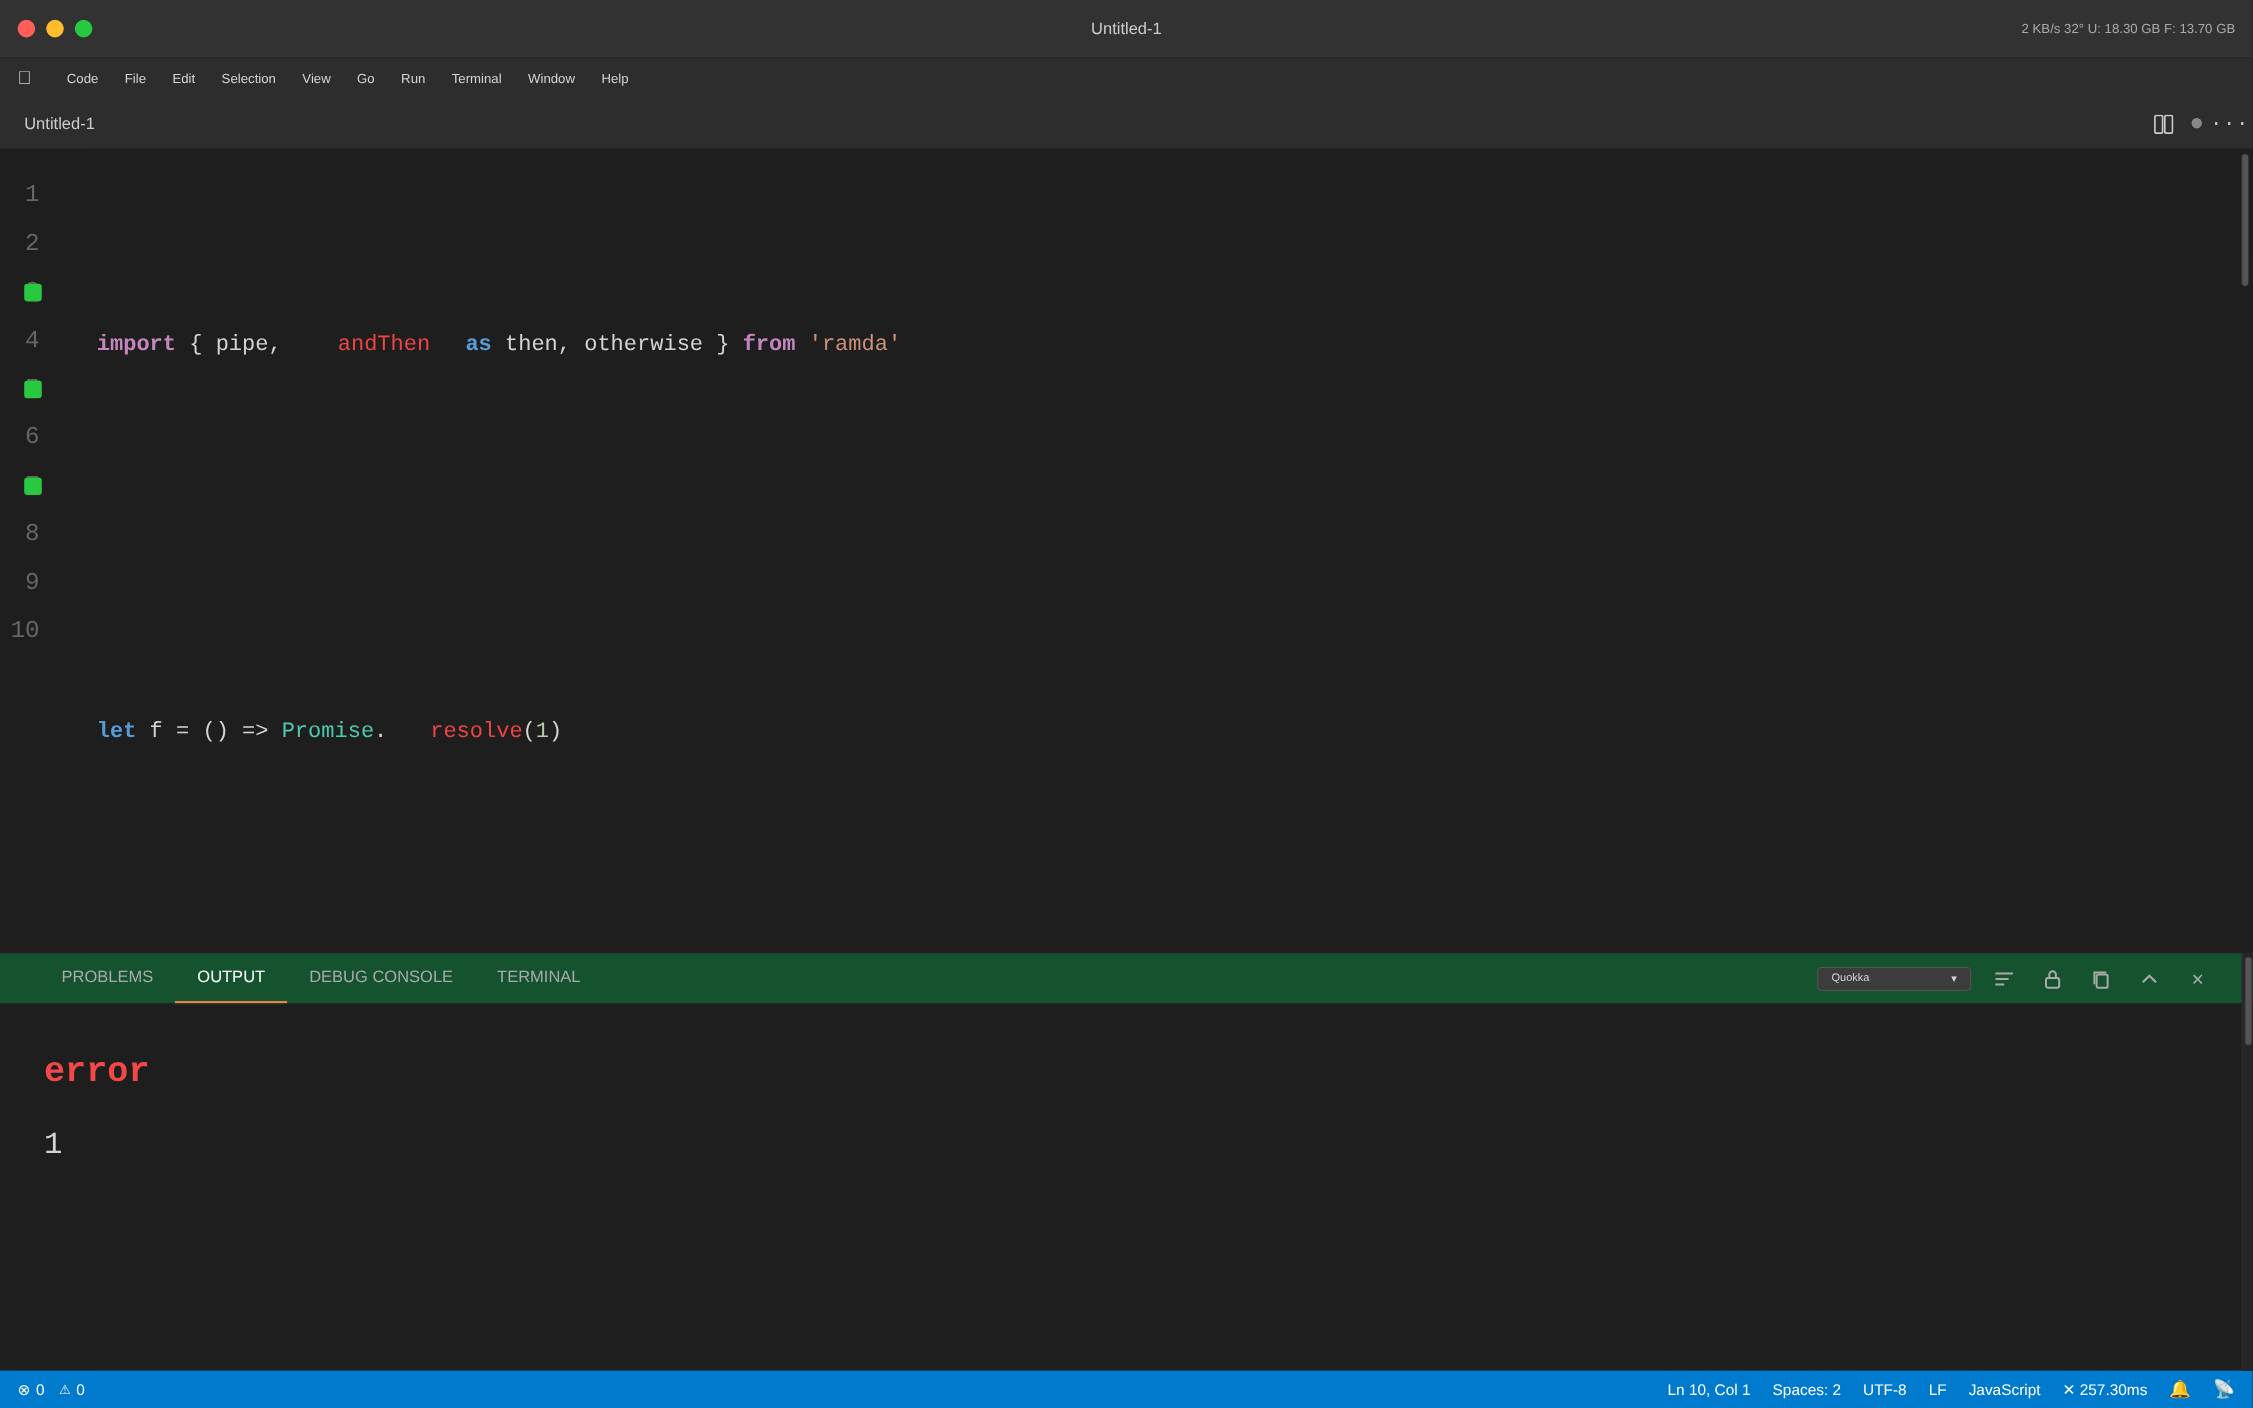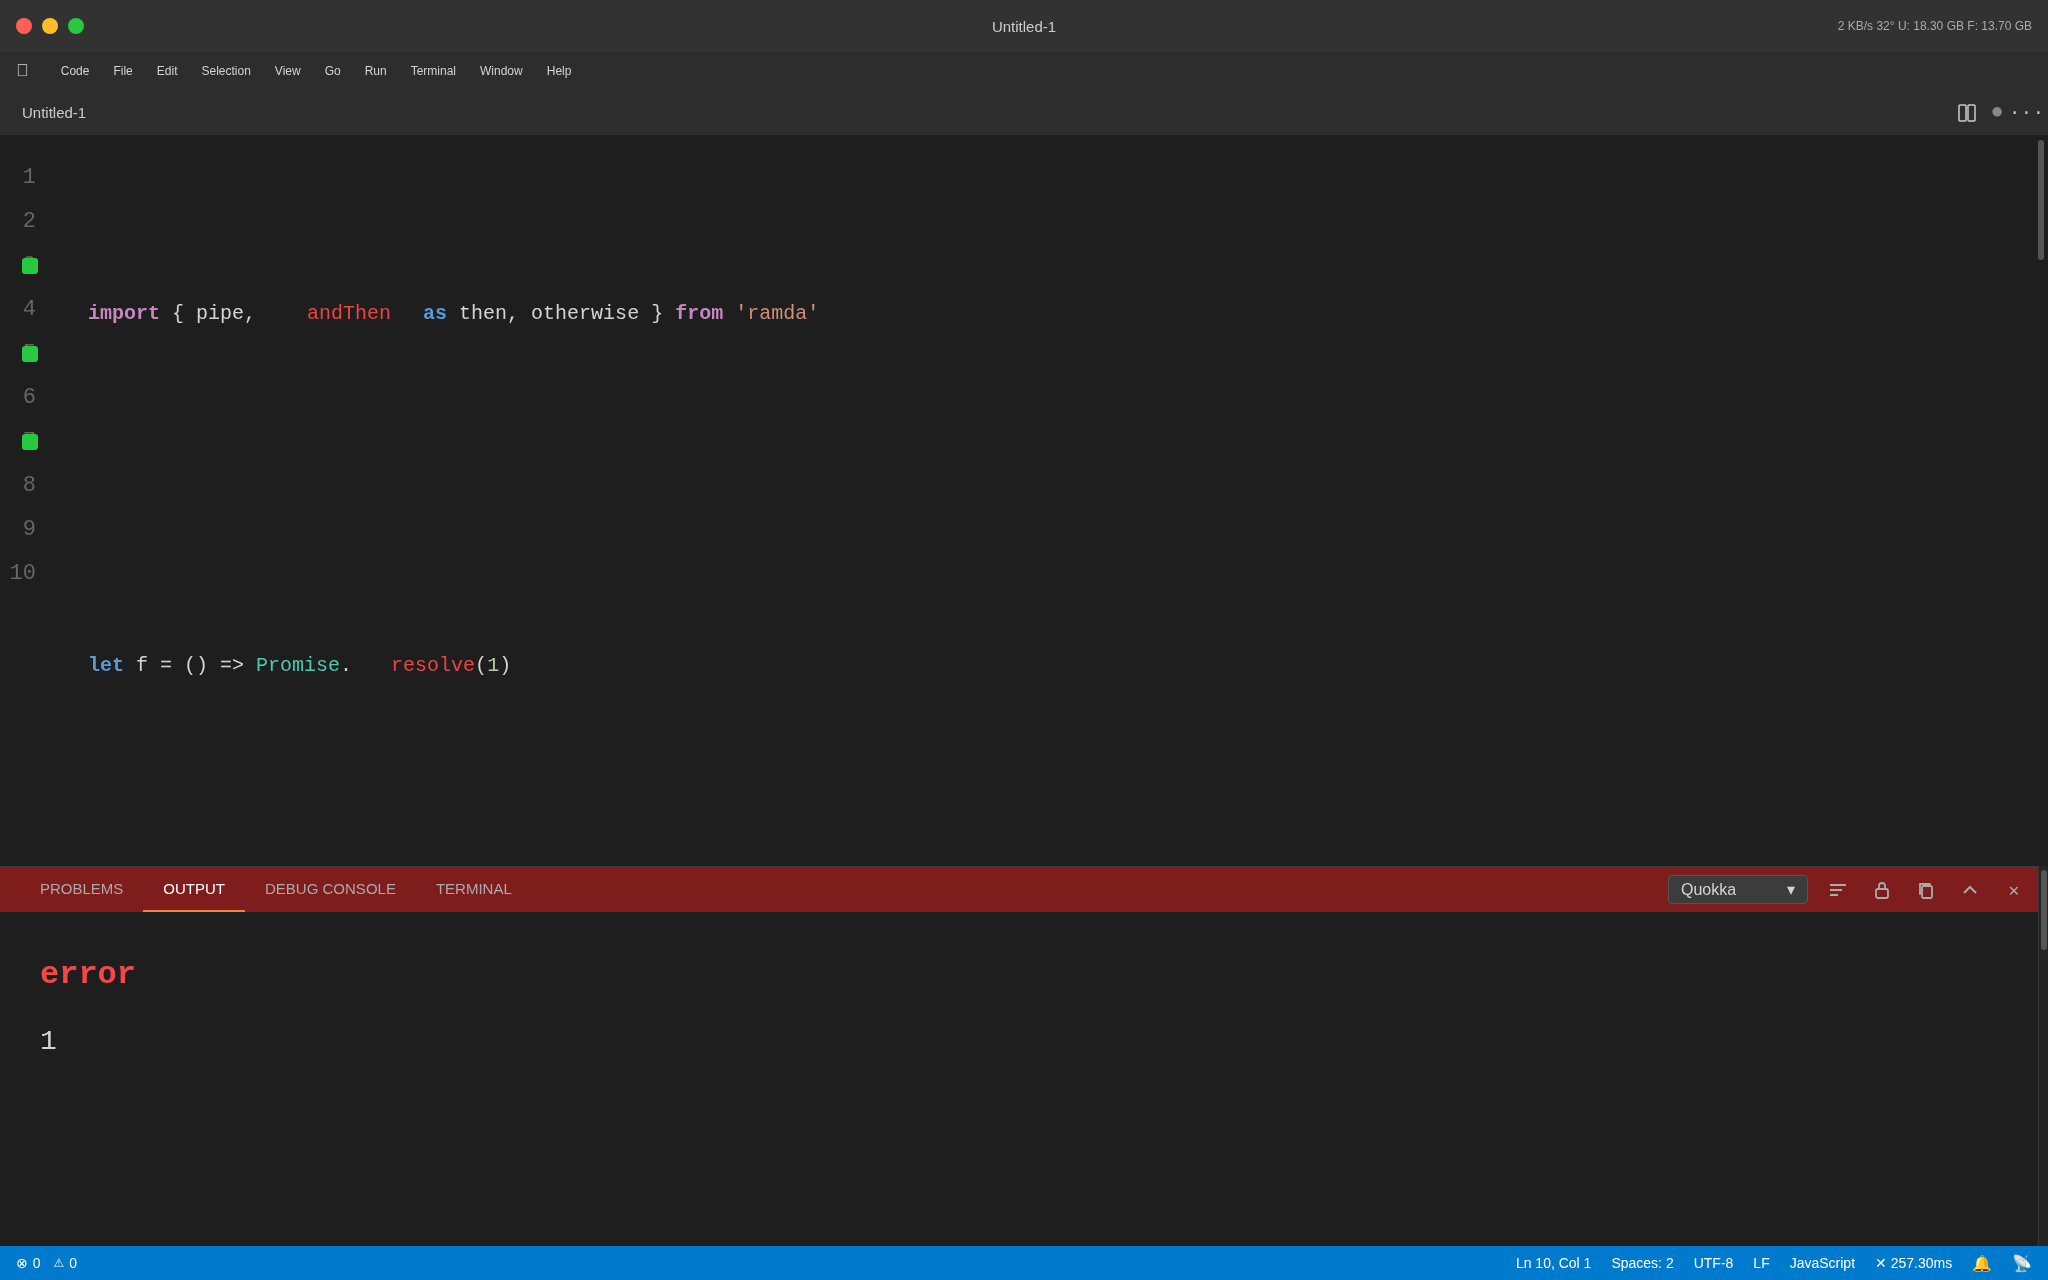--- a/index.html
+++ b/index.html
@@ -183,26 +183,26 @@
 
     
     .panel {
       background: #1e1e1e;
       border-top: 1px solid #3c3c3c;
       height: 380px;
       display: flex;
       flex-direction: column;
     }
     .panel-tabs {
-      background: #7f1d1d;
+      background: #14532d;
       height: 46px;
       display: flex;
       align-items: center;
       border-bottom: 1px solid #1e1e1e;
-      padding: 0 20px;
+      padding: 0 36px;
       gap: 0;
       justify-content: space-between;
     }
     .panel-tabs-left {
       display: flex;
       align-items: center;
       gap: 0;
       height: 100%;
     }
     .panel-tab {
@@ -224,24 +224,24 @@
       display: flex;
       align-items: center;
       gap: 16px;
     }
     .panel-dropdown {
       background: #3c3c3c;
       border: 1px solid #555;
       color: #d4d4d4;
       padding: 4px 12px;
       font-family: -apple-system, BlinkMacSystemFont, sans-serif;
-      font-size: 16px;
+      font-size: 10px;
       border-radius: 4px;
       display: flex;
-      align-items: center;
+      align-items: flex-start;
       gap: 8px;
       min-width: 140px;
     }
     .panel-icon-btn {
       color: #aaa;
       font-size: 18px;
       cursor: pointer;
       width: 28px;
       height: 28px;
       display: flex;

